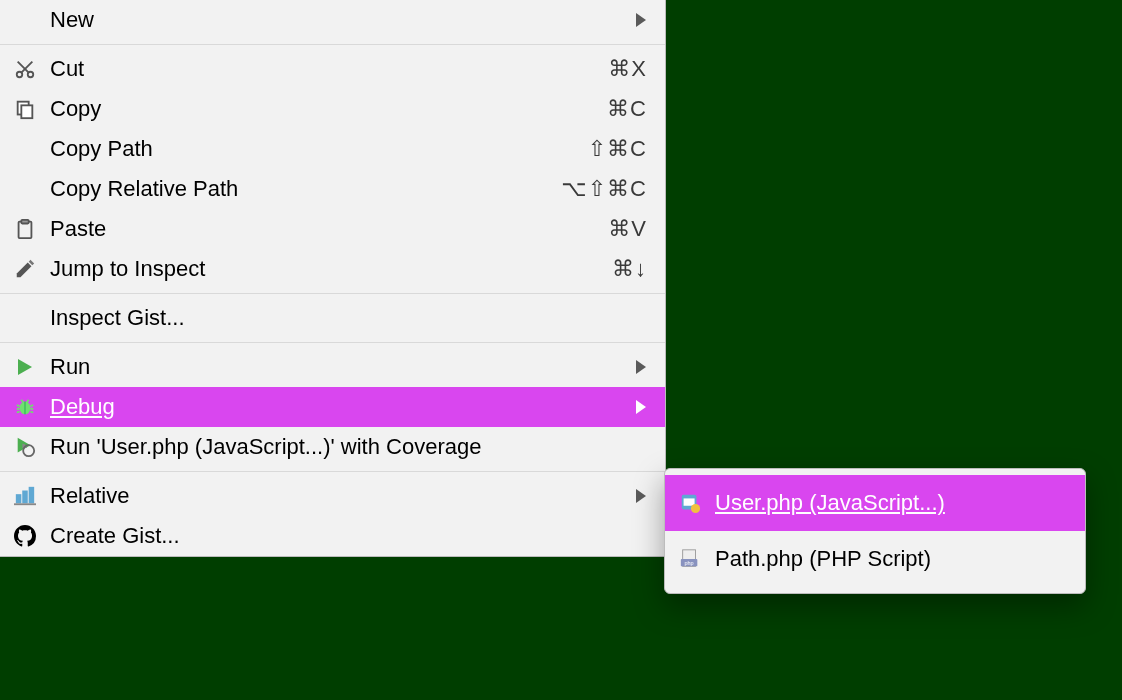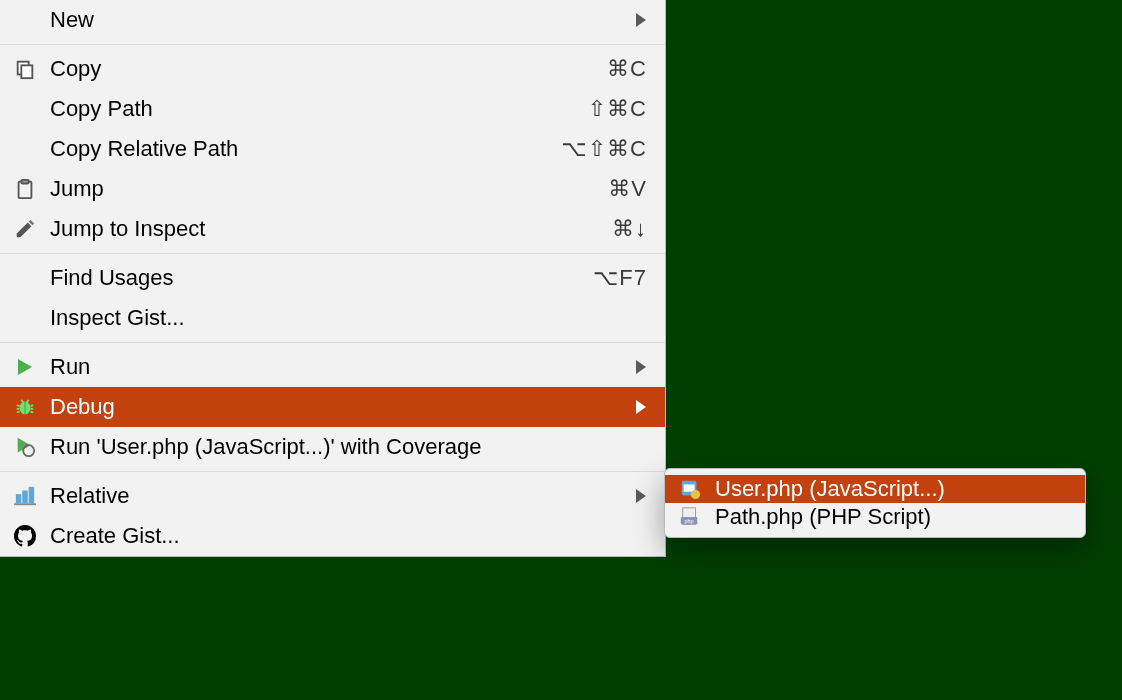--- a/index.html
+++ b/index.html
@@ -25,22 +25,23 @@
   .menu-item {
     display: flex;
     align-items: center;
     height: 40px;
     padding-left: 14px;
     padding-right: 18px;
     color: #000;
     position: relative;
   }
   .menu-item.selected {
-    background: #c2410c;
+    background: #d946ef;
     color: #fff;
+    text-decoration: underline;
   }
   .icon-slot {
     width: 36px;
     display: flex;
     align-items: center;
     justify-content: flex-start;
     flex-shrink: 0;
   }
   .label {
     flex: 1;
@@ -66,21 +67,21 @@
     left: 664px;
     top: 468px;
     width: 420px;
     background: #f2f2f2;
     border: 1px solid #bcbcbc;
     border-radius: 6px;
     box-shadow: 0 12px 30px rgba(0,0,0,0.35);
     padding: 6px 0;
   }
   .submenu .menu-item {
-    height: 28px;
+    height: 56px;
     padding-left: 14px;
     padding-right: 8px;
   }
   svg { display: block; }
 </style>
 </head>
 <body>
 
 <div class="context-menu">
 
@@ -89,20 +90,32 @@
     <span class="label">New</span>
     <span class="submenu-arrow">
       <svg width="12" height="14" viewBox="0 0 10 14">
           <path d="M0 0 L10 7 L0 14 Z" fill="#5a5a5a"></path>
         </svg>
     </span>
   </div>
 
   <div class="separator"></div>
 
+  <div class="menu-item">
+    <span class="icon-slot">
+      <svg width="22" height="22" viewBox="0 0 24 24" fill="none" stroke="#555" stroke-width="2">
+        <circle cx="6" cy="18" r="3"></circle>
+          <circle cx="18" cy="18" r="3"></circle>
+        <line x1="8" y1="16" x2="20" y2="4"></line>
+          <line x1="16" y1="16" x2="4" y2="4"></line>
+      </svg>
+    </span>
+    <span class="label">Cut</span>
+    <span class="shortcut">⌘X</span>
+  </div>
 
   <div class="menu-item">
     <span class="icon-slot">
       <svg width="22" height="22" viewBox="0 0 24 24" fill="none" stroke="#555" stroke-width="2">
         <rect x="4" y="4" width="12" height="14" fill="#fff"></rect>
           <rect x="8" y="8" width="12" height="14" fill="#fff"></rect>
       </svg>
     </span>
     <span class="label">Copy</span>
     <span class="shortcut">⌘C</span>
@@ -120,42 +133,37 @@
     <span class="shortcut">⌥⇧⌘C</span>
   </div>
 
   <div class="menu-item">
     <span class="icon-slot">
       <svg width="22" height="22" viewBox="0 0 24 24" fill="none" stroke="#555" stroke-width="2">
         <rect x="5" y="4" width="14" height="18" rx="1"></rect>
           <rect x="8" y="2" width="8" height="4" rx="1" fill="#999"></rect>
       </svg>
     </span>
-    <span class="label">Jump</span>
+    <span class="label">Paste</span>
     <span class="shortcut">⌘V</span>
   </div>
 
   <div class="menu-item">
     <span class="icon-slot">
       <svg width="22" height="22" viewBox="0 0 24 24" fill="#555">
         <path d="M3 17 L3 21 L7 21 L19 9 L15 5 Z"></path>
           <path d="M16 4 L20 8 L22 6 L18 2 Z" fill="#777"></path>
       </svg>
     </span>
     <span class="label">Jump to Inspect</span>
     <span class="shortcut">⌘↓</span>
   </div>
 
   <div class="separator"></div>
 
-  <div class="menu-item">
-    <span class="icon-slot"></span>
-    <span class="label">Find Usages</span>
-    <span class="shortcut">⌥F7</span>
-  </div>
 
   <div class="menu-item">
     <span class="icon-slot"></span>
     <span class="label">Inspect Gist...</span>
   </div>
 
   <div class="separator"></div>
 
   <div class="menu-item">
     <span class="icon-slot">

